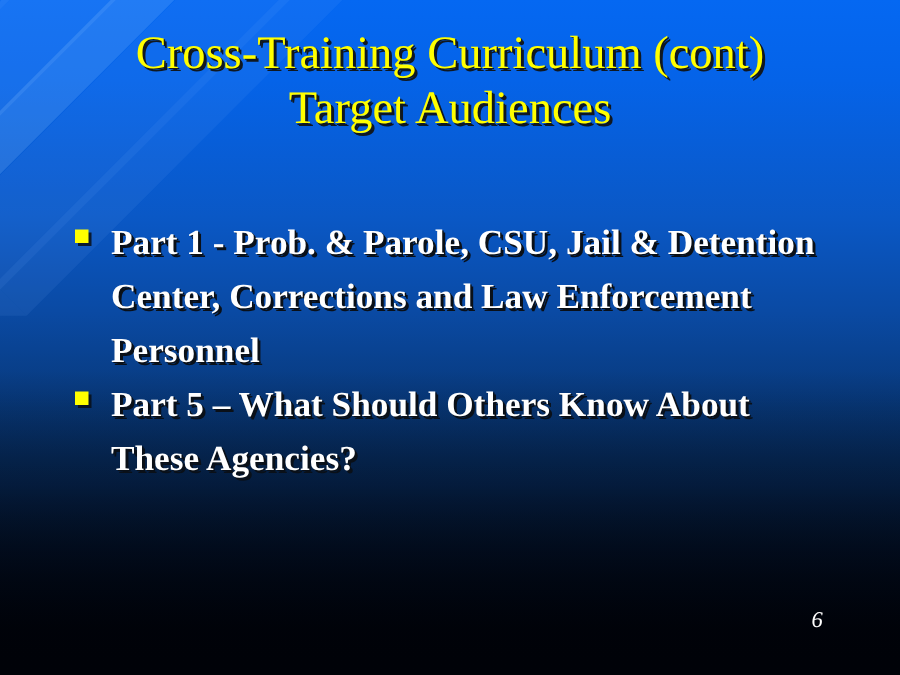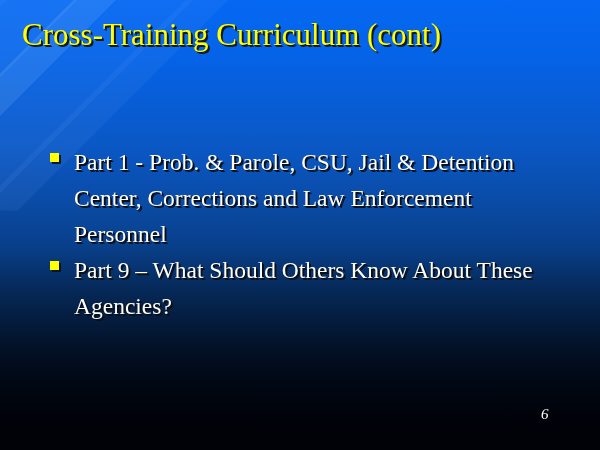--- a/index.html
+++ b/index.html
@@ -95,21 +95,21 @@
   .content {
     position: absolute;
     inset: 0;
   }
 
   #title-block {
     position: absolute;
     left: 22px;
     top: 16px;
     width: 556px;
-    text-align: left;
+    text-align: center;
     color: #FFFF00;
     font-size: 31px;
     line-height: 37px;
     letter-spacing: 0px;
     text-shadow: 2px 2px 0 #101820, 1px 1px 0 #101820;
   }
   #title-block .tline { display: block; white-space: nowrap; }
 
   #bullets {
     position: absolute;
@@ -128,21 +128,21 @@
   }
   .bullet-mark {
     position: absolute;
     left: 4px;
     top: 9px;
     width: 9px;
     height: 9px;
     background: #FFFF00;
     box-shadow: 2px 2px 0 rgba(8,14,22,0.85);
   }
-  .bullet-text { display: block; }
+  .bullet-text { display: block; font-weight: bold; }
 
   #page-number {
     position: absolute;
     left: 541px;
     top: 405px;
     color: #FFFFFF;
     font-style: italic;
     font-size: 15px;
     line-height: 18px;
   }
@@ -165,35 +165,36 @@
     <div class="ribbon faint" style="left:508px;"></div>
     <div class="ribbon faint w2" style="left:572px;"></div>
   </div>
 
   <div class="bg-veil"></div>
 
   <div class="content">
 
     <div id="title-block">
       <span class="tline">Cross-Training Curriculum (cont)</span>
+      <span class="tline">Target Audiences</span>
     </div>
 
     <div id="bullets">
 
       <div class="bullet-row">
         <span class="bullet-mark"></span>
         <span class="bullet-text">Part 1 - Prob. &amp; Parole, CSU, Jail &amp; Detention Center, Corrections and Law Enforcement Personnel</span>
       </div>
 
 
 
 
       <div class="bullet-row">
         <span class="bullet-mark"></span>
-        <span class="bullet-text">Part 9 – What Should Others Know About These Agencies?</span>
+        <span class="bullet-text">Part 5 – What Should Others Know About These Agencies?</span>
       </div>
 
     </div>
 
     <div id="page-number">6</div>
 
   </div>
 </div>
 
 </body></html>

